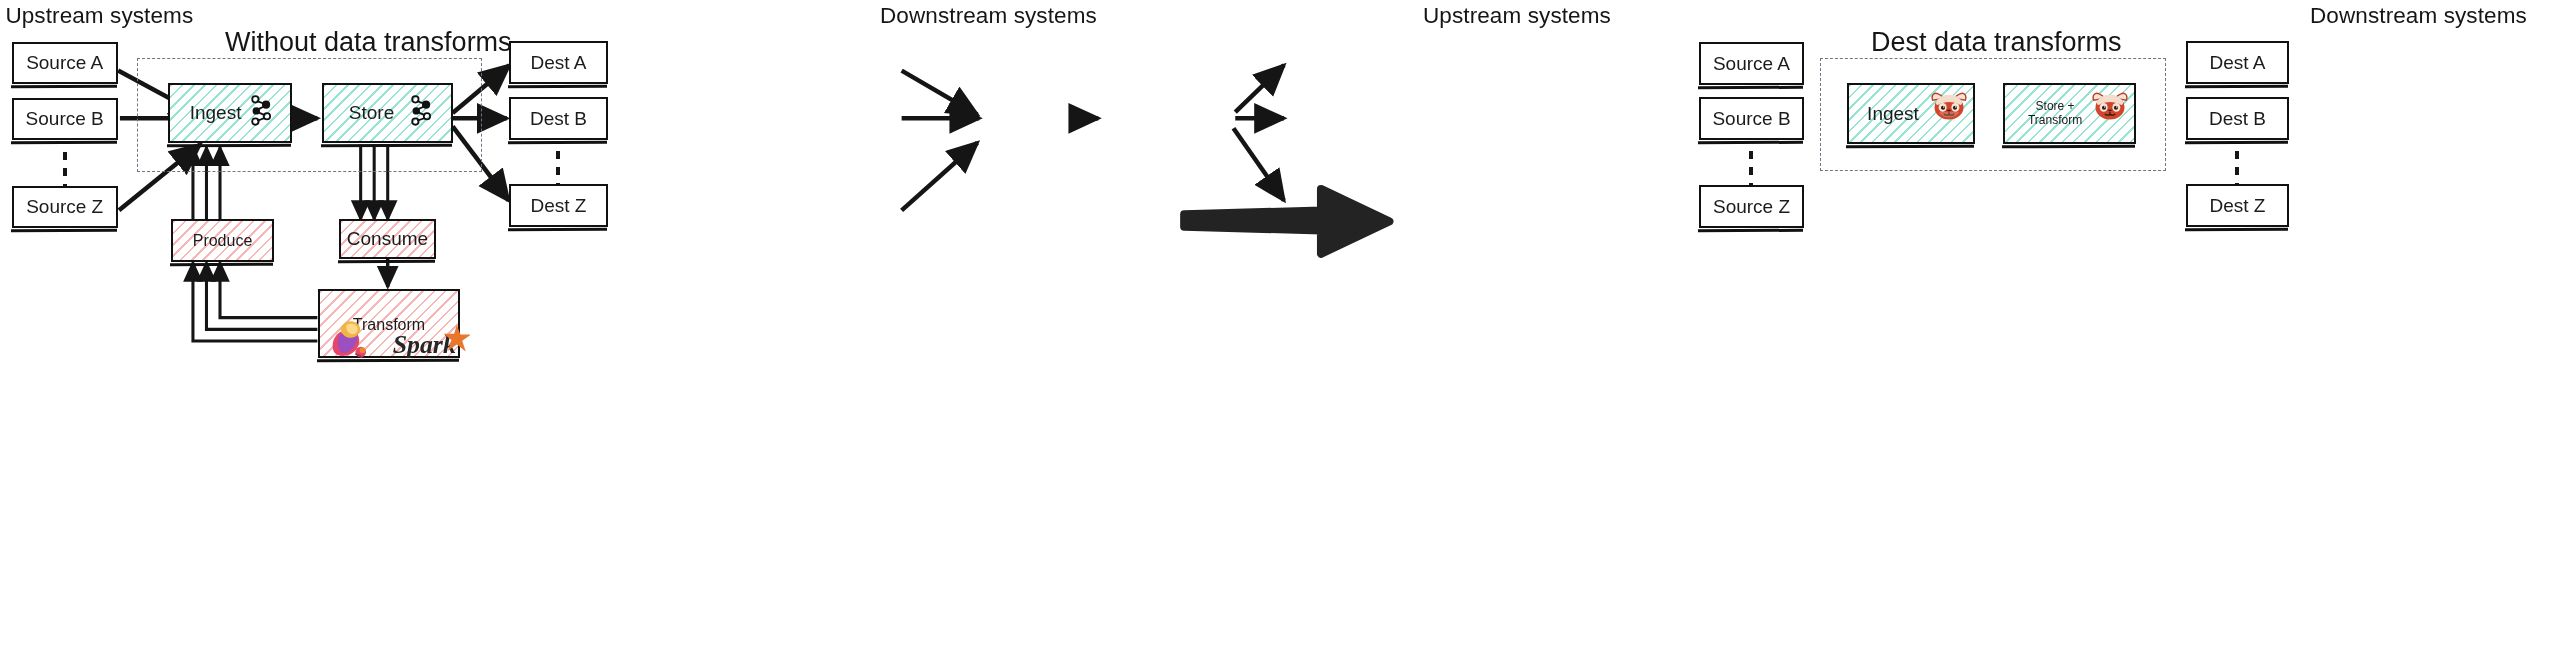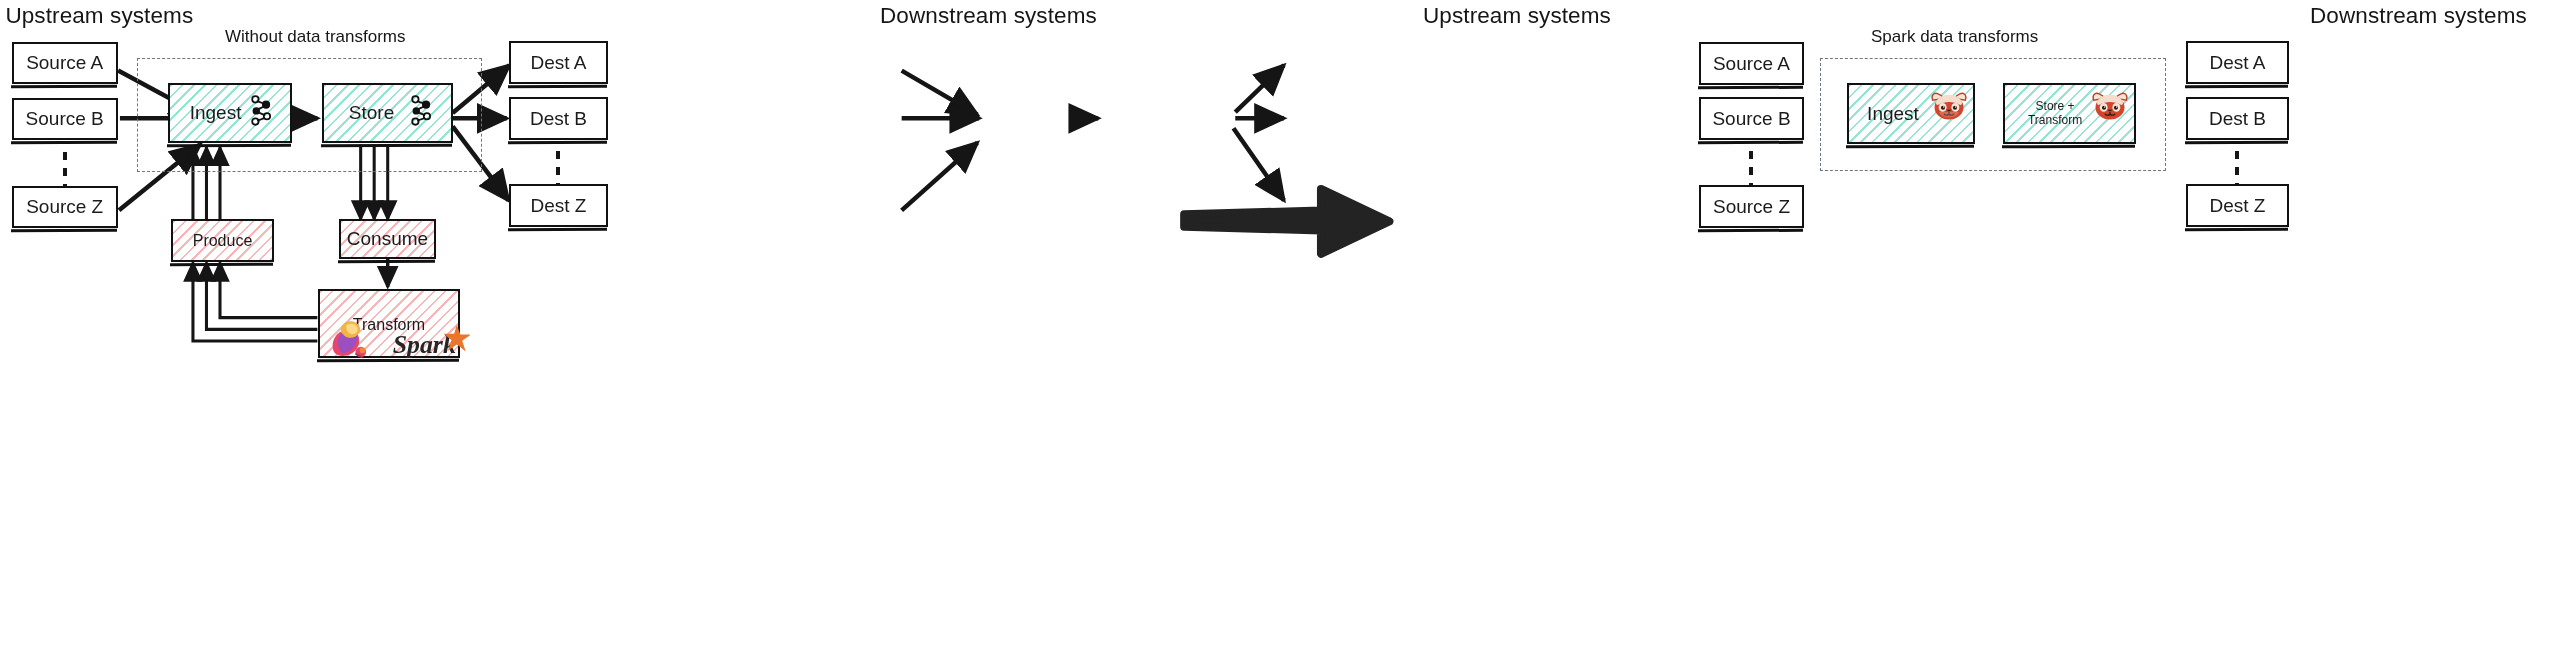--- a/index.html
+++ b/index.html
@@ -1,21 +1,21 @@
 <!DOCTYPE html>
 <html style="font-size:14.4px"><head>
 <meta charset="utf-8">
 <style>
   html,body{margin:0;padding:0;background:#ffffff;}
   body{width:2576px;height:665px;font-family:"Liberation Sans","DejaVu Sans",sans-serif;color:#1b1b1b;overflow:hidden;}
   #stage{position:relative;width:2044px;height:665px;border-radius:14px;}
 
   .lbl{position:absolute;white-space:nowrap;}
   .hdr{font-size:22.5px;color:#161616;letter-spacing:0.1px;}
-  .subhdr{font-size:17px;color:#161616;}
+  .subhdr{font-size:27px;color:#161616;}
 
   
   .box{position:absolute;box-sizing:border-box;display:flex;align-items:center;justify-content:center;}
   .box .face{position:absolute;inset:0;border:2.7px solid #111;background:#fff;}
   .box .txt{position:relative;z-index:4;font-size:19px;color:#1b1b1b;text-align:center;line-height:1.12;}
   
   .box .face::after{content:"";position:absolute;left:-2.7px;right:-1.8px;bottom:-5.4px;height:2.7px;background:#111;
      transform:rotate(-0.25deg);}
   .box.plain .face{background:#fff;}
 
@@ -209,21 +209,21 @@
     </svg>
 
     <svg class="ico spark" style="left:74px;top:34px;" viewBox="0 0 86 46">
       <text x="0" y="34" font-family="Liberation Serif, serif" font-style="italic" font-weight="bold" font-size="29" fill="#262626">Spark</text>
       <path d="M72,2 L76,13 L88,13 L78,20 L82,32 L72,24 L62,31 L66,19 L57,12 L69,12 Z" fill="#e8762d"></path>
     </svg>
   </div>
 
   <div class="lbl hdr" style="left:1423px;top:2.7px;">Upstream systems</div>
   <div class="lbl hdr" style="left:2310px;top:2.7px;">Downstream systems</div>
-  <div class="lbl subhdr" style="left:1871px;top:27px;">Spark data transforms</div>
+  <div class="lbl subhdr" style="left:1871px;top:27px;">Dest data transforms</div>
 
   <div class="boundary" style="left:1820px;top:58px;width:346px;height:113px;"></div>
 
   <div class="box plain" style="left:797px;top:42px;width:105px;height:43px;left:1699px;">
     <div class="face"></div>
     <div class="txt">Source A</div>
   </div>
   <div class="box plain" style="left:1699px;top:97px;width:105px;height:43px;">
     <div class="face"></div>
     <div class="txt">Source B</div>

